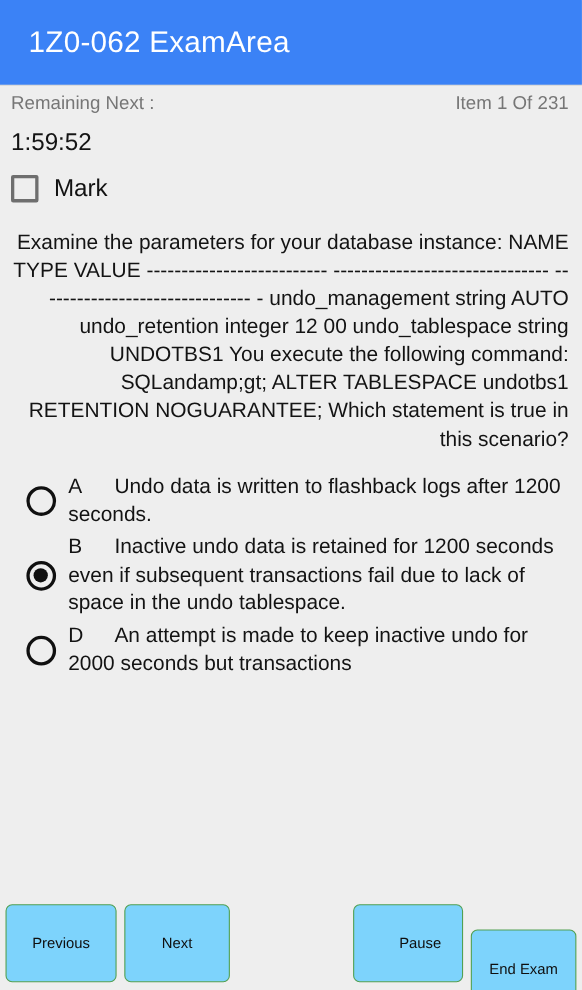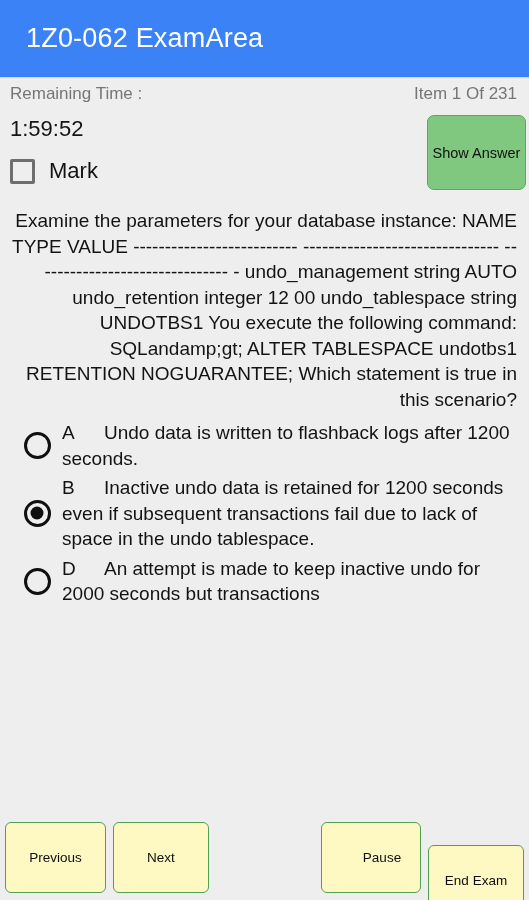--- a/index.html
+++ b/index.html
@@ -114,21 +114,21 @@
   .question {
     font-size: 19px;
     line-height: 25.5px;
     color: #131313;
     padding-top: 6px;
     word-wrap: break-word;
     text-align: right;
   }
 
   .options {
-    margin-top: 8px;
+    margin-top: 18px;
   }
   .option {
     display: flex;
     align-items: center;
     gap: 0;
     margin-bottom: 4px;
     cursor: pointer;
   }
   .radio-wrap {
     flex: 0 0 auto;
@@ -170,21 +170,21 @@
   
   .buttonbar {
     flex: 0 0 auto;
     height: 85px;
     display: flex;
     align-items: center;
     padding: 0 5px;
     gap: 7px;
   }
   .navbtn {
-    background: #fef9c3;
+    background: #7dd3fc;
     border: 1px solid #52a052;
     border-radius: 6px;
     height: 71px;
     display: flex;
     align-items: center;
     justify-content: center;
     font-size: 13.5px;
     color: #0f0f0f;
     cursor: pointer;
     padding: 0 10px;
@@ -196,33 +196,32 @@
   .spacer { flex: 1 1 auto; }
 </style>
 </head>
 <body>
 
 <div class="appbar">
   <div class="appbar-title">1Z0-062 ExamArea</div>
 </div>
 
 <div class="statusrow">
-  <div class="status-left">Remaining Time :</div>
+  <div class="status-left">Remaining Next :</div>
   <div class="status-right">Item 1 Of 231</div>
 </div>
 
 <div class="midbar">
   <div class="timer">1:59:52</div>
 
   <div class="markrow">
     <span class="checkbox"></span>
     <span class="mark-label">Mark</span>
   </div>
 
-  <div class="show-answer">Show Answer</div>
 </div>
 
 <div class="content">
   <div class="question">Examine the parameters for your database instance: NAME TYPE VALUE -------------------------- ------------------------------- ------------------------------- - undo_management string AUTO undo_retention integer 12 00 undo_tablespace string UNDOTBS1 You execute the following command: SQLandamp;gt; ALTER TABLESPACE undotbs1 RETENTION NOGUARANTEE; Which statement is true in this scenario?</div>
 
   <div class="options">
 
     <div class="option">
       <span class="radio-wrap">
         <span class="radio"></span>

